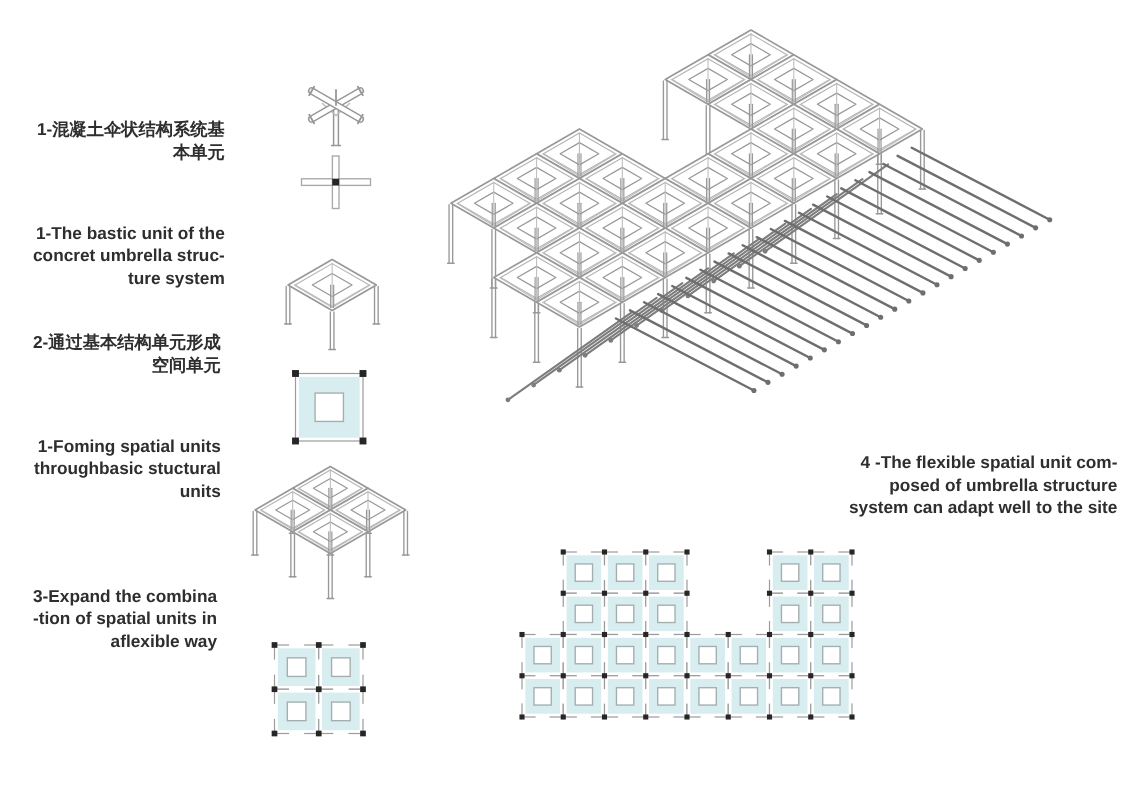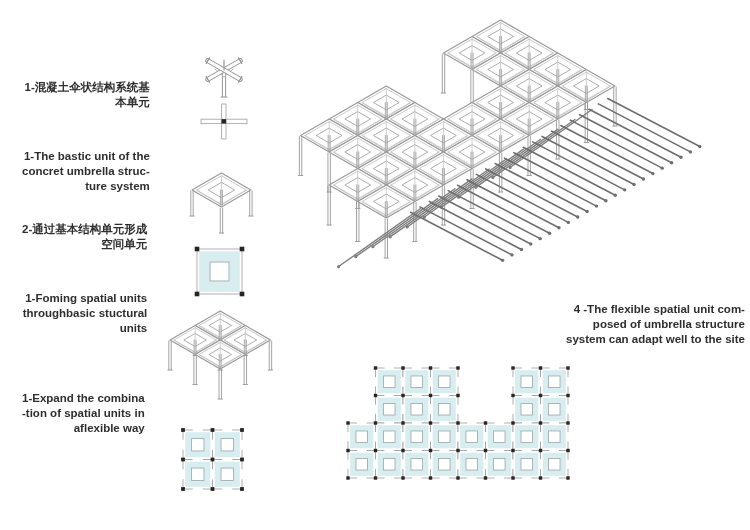--- a/index.html
+++ b/index.html
@@ -26,21 +26,21 @@
 
   <div class="caption" style="left:22px;top:192px;">
     <p class="zh">2-通过基本结构单元形成
 空间单元</p>
     <p class="en">1-Foming spatial units
 throughbasic stuctural
 units</p>
   </div>
 
   <div class="caption" style="left:22px;top:361px;">
-    <p class="en">1-Expand the combina
+    <p class="en">3-Expand the combina
 -tion of spatial units in
 aflexible way</p>
   </div>
 
   <div class="caption" style="left:566px;top:272px;">
     <p class="en">4 -The flexible spatial unit com-
 posed of umbrella structure
 system can adapt well to the site</p>
   </div>
 

